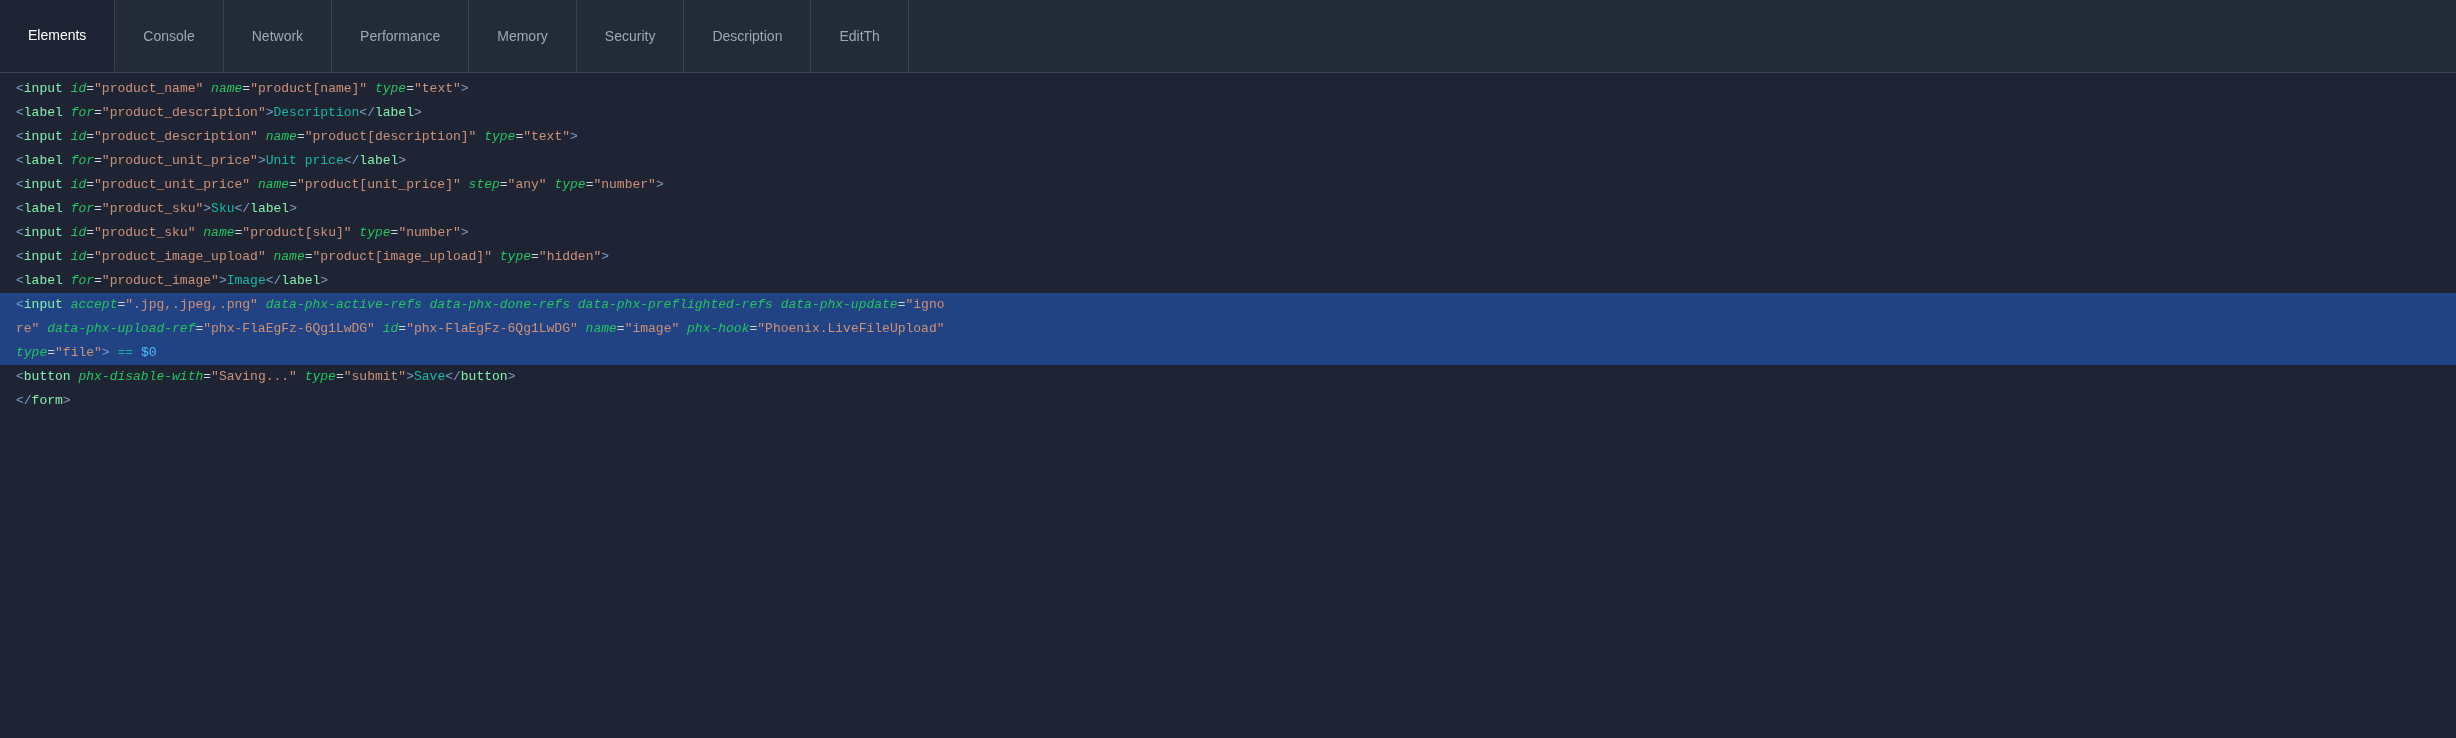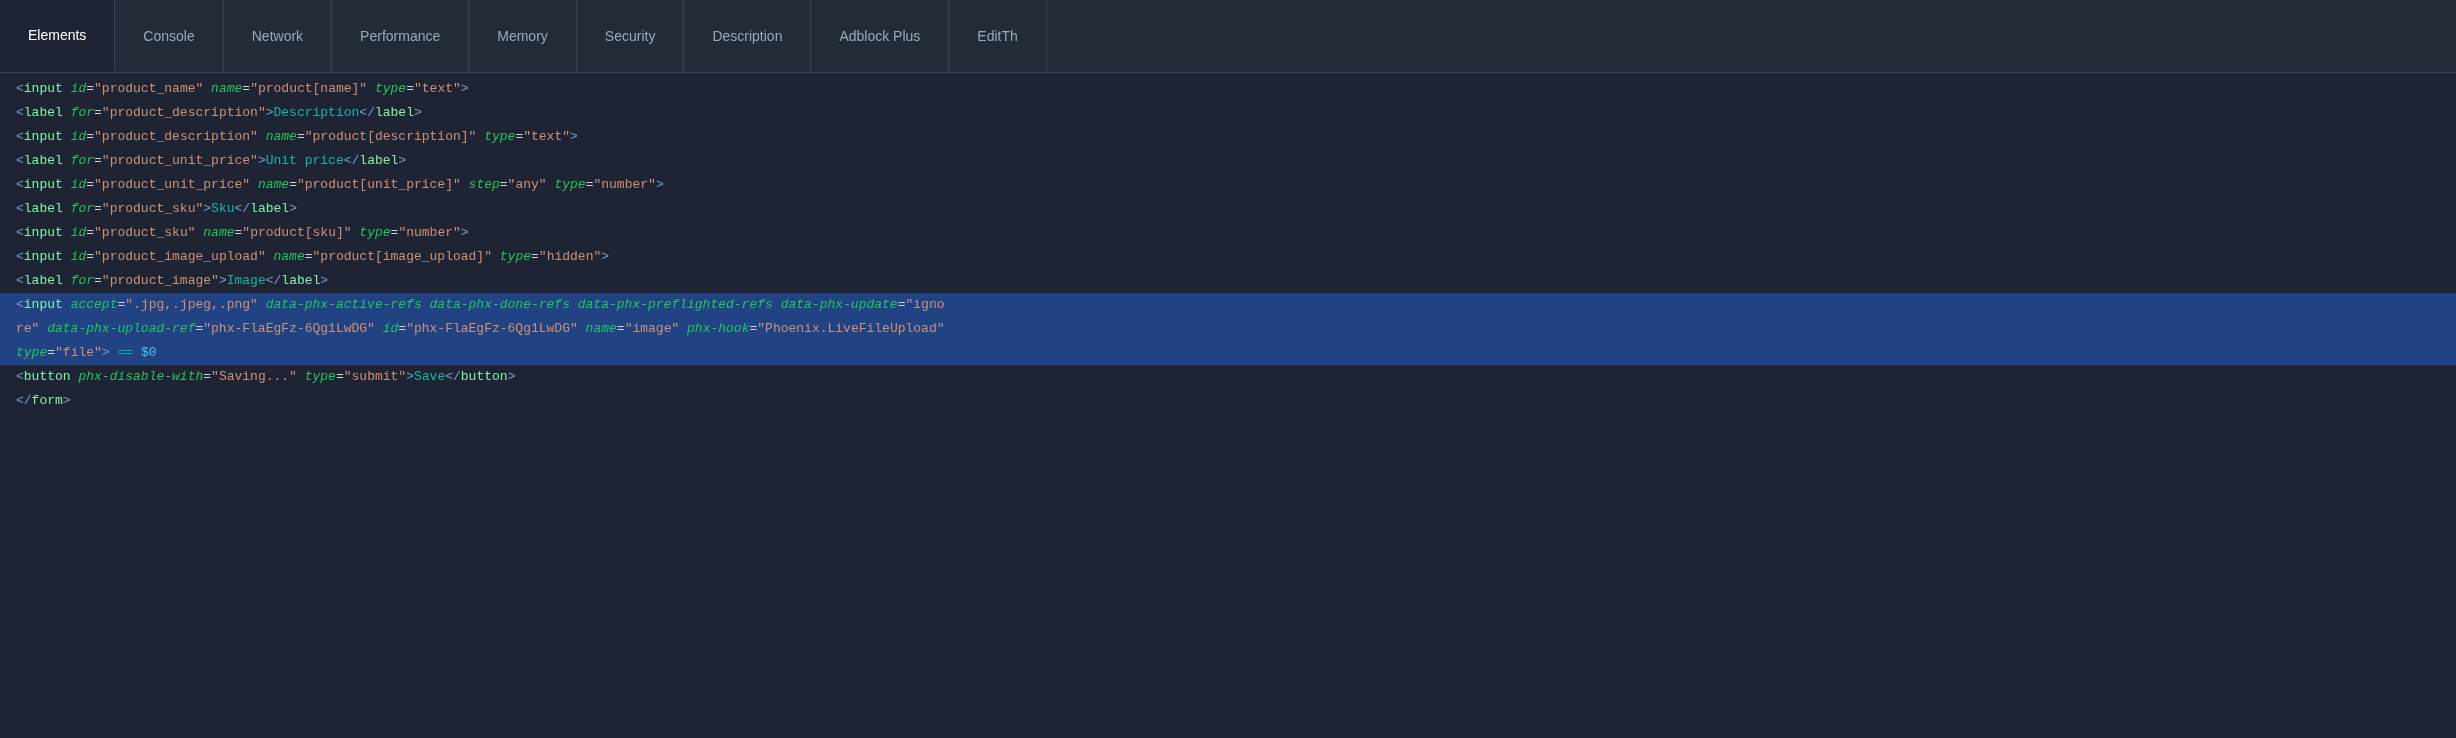--- a/index.html
+++ b/index.html
@@ -131,23 +131,20 @@
   <div class="tab">
     <span>Memory</span>
   </div>
   <div class="tab">
     <span>Security</span>
   </div>
   <div class="tab">
     <span>Description</span>
   </div>
   <div class="tab">
-    <span>Adblock Plus</span>
-  </div>
-  <div class="tab">
     <span>EditTh</span>
   </div>
 </div>
 
 <div class="code-area">
 
   <div class="code-line">
     <span class="tag-bracket">&lt;</span><span class="tag-name">input</span><span class="text-content"> </span><span class="attr-name">id</span><span class="equals">=</span><span class="attr-value">"product_name"</span><span class="text-content"> </span><span class="attr-name">name</span><span class="equals">=</span><span class="attr-value">"product[name]"</span><span class="text-content"> </span><span class="attr-name">type</span><span class="equals">=</span><span class="attr-value">"text"</span><span class="tag-bracket">&gt;</span>
   </div>
 

